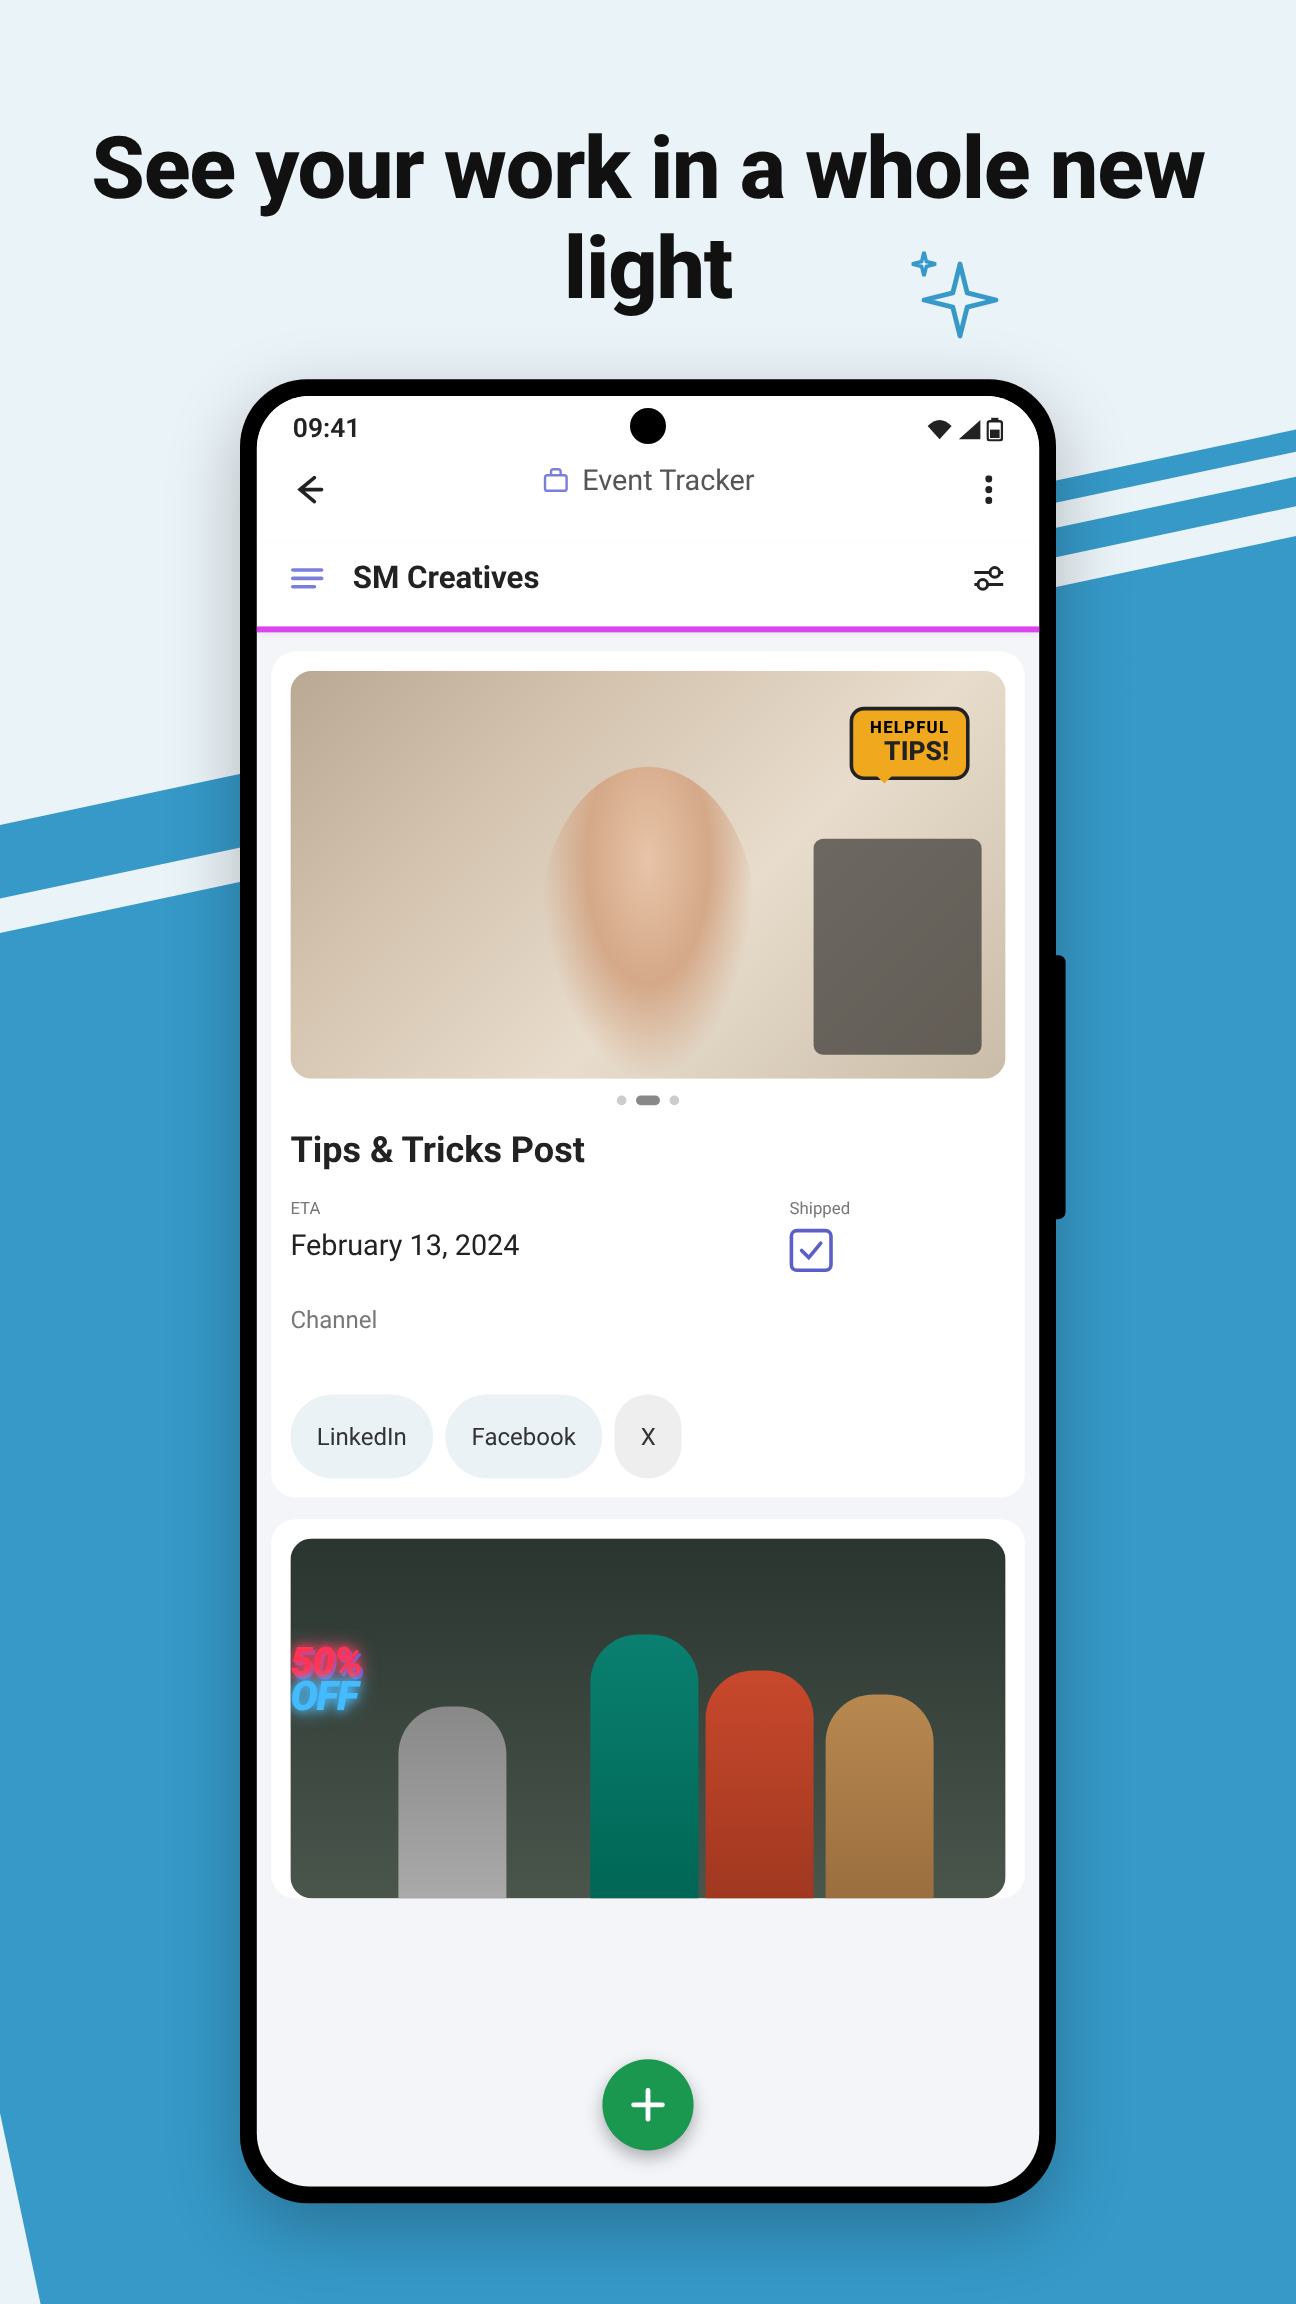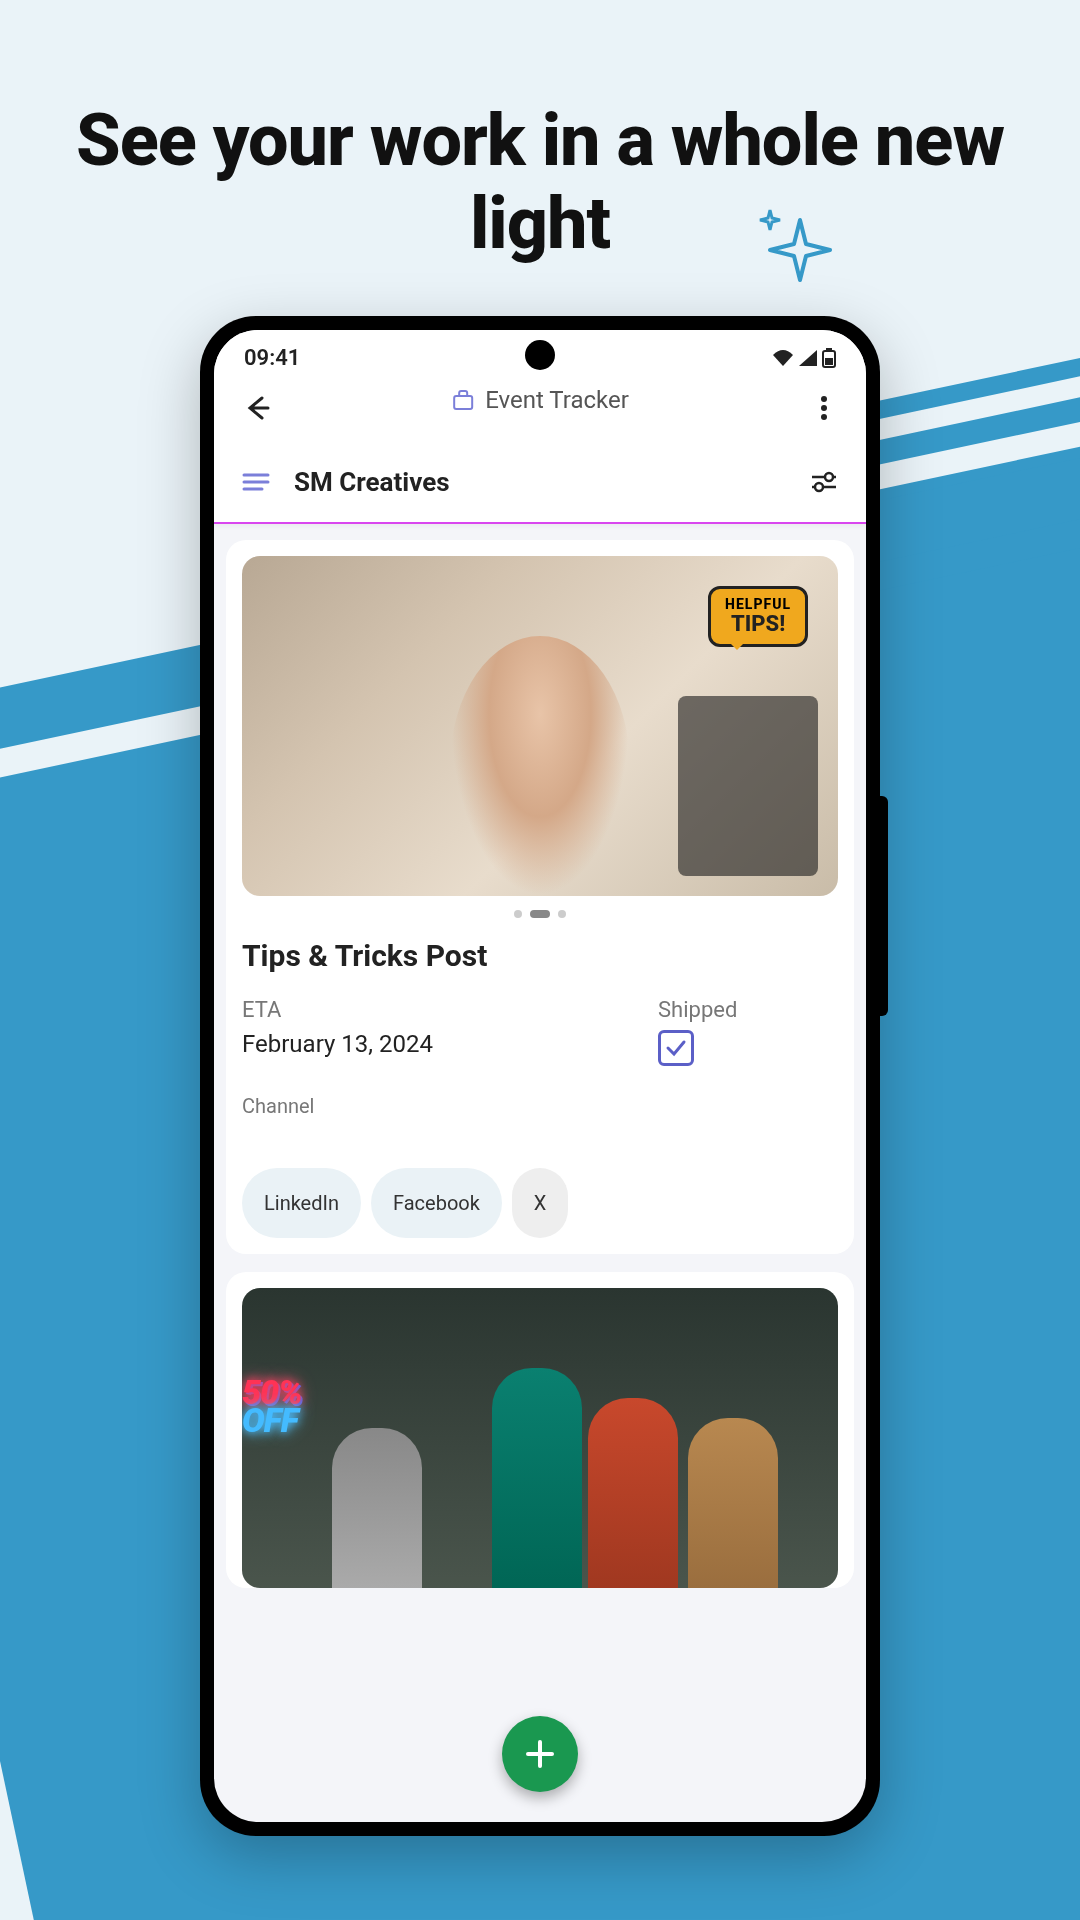--- a/index.html
+++ b/index.html
@@ -166,21 +166,21 @@
   cursor: pointer;
 }
 
 
 .subheader {
   background: #fff;
   padding: 8px 20px 18px;
   display: flex;
   align-items: center;
   gap: 16px;
-  border-bottom: 2px solid #d946ef;
+  border-bottom: 5px solid #d946ef;
   box-shadow: 0 2px 6px rgba(0,0,0,0.05);
 }
 .sub-menu-icon {
   width: 44px;
   height: 44px;
   display: flex;
   align-items: center;
   justify-content: center;
   cursor: pointer;
 }
@@ -262,21 +262,21 @@
   right: 30px;
   background: #f0a81e;
   border: 3px solid #222;
   border-radius: 12px;
   padding: 8px 14px;
   font-weight: 800;
   text-align: center;
   line-height: 1.1;
 }
 .tip-badge .small { font-size: 14px; letter-spacing: 1px; }
-.tip-badge .big { font-size: 22px; color: #222; }
+.tip-badge .big { font-size: 22px; color: #222; text-align: right; }
 .tip-badge::after {
   content: '';
   position: absolute;
   bottom: -16px;
   left: 16px;
   border: 10px solid transparent;
   border-top-color: #f0a81e;
 }
 
 .dots {
@@ -302,21 +302,21 @@
   color: #222;
   margin: 20px 0 24px;
 }
 
 .meta-row {
   display: flex;
   gap: 40px;
   margin-bottom: 28px;
 }
 .meta-col .meta-label {
-  font-size: 22px;
+  font-size: 14px;
   color: #777;
   margin-bottom: 8px;
 }
 .meta-col .meta-value {
   font-size: 24px;
   color: #222;
 }
 .checkbox {
   width: 36px;
   height: 36px;

